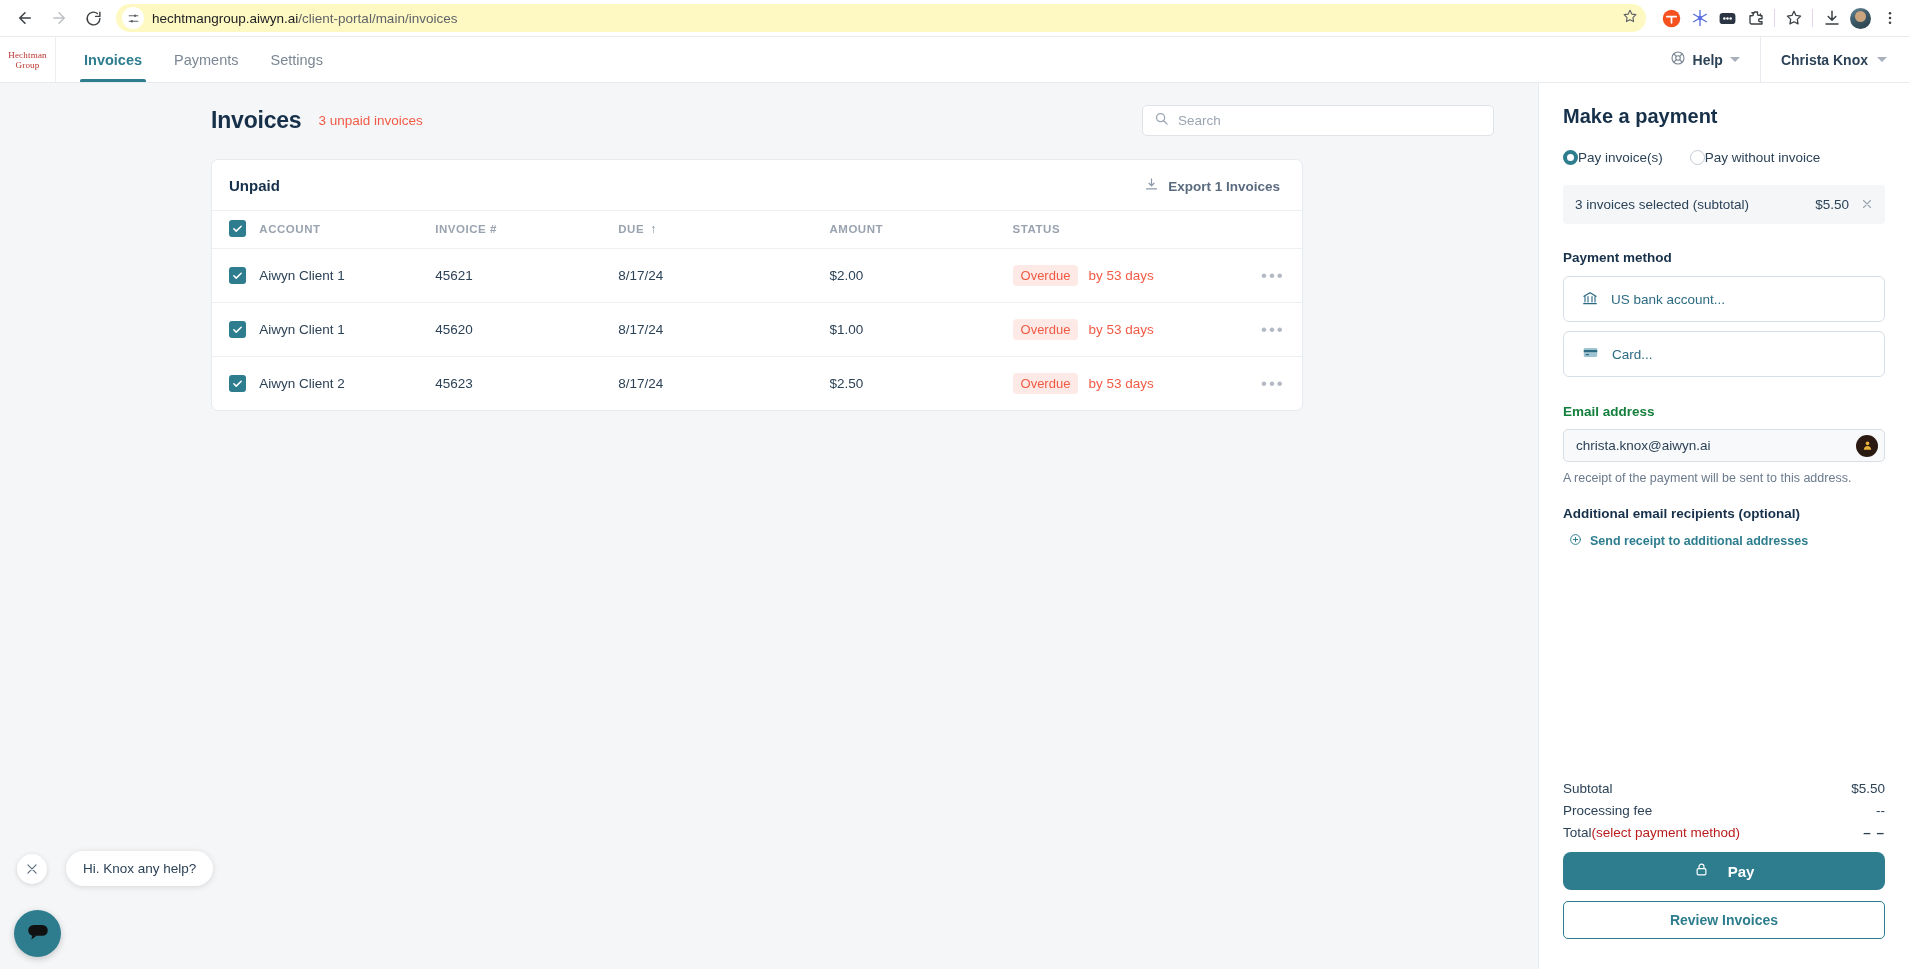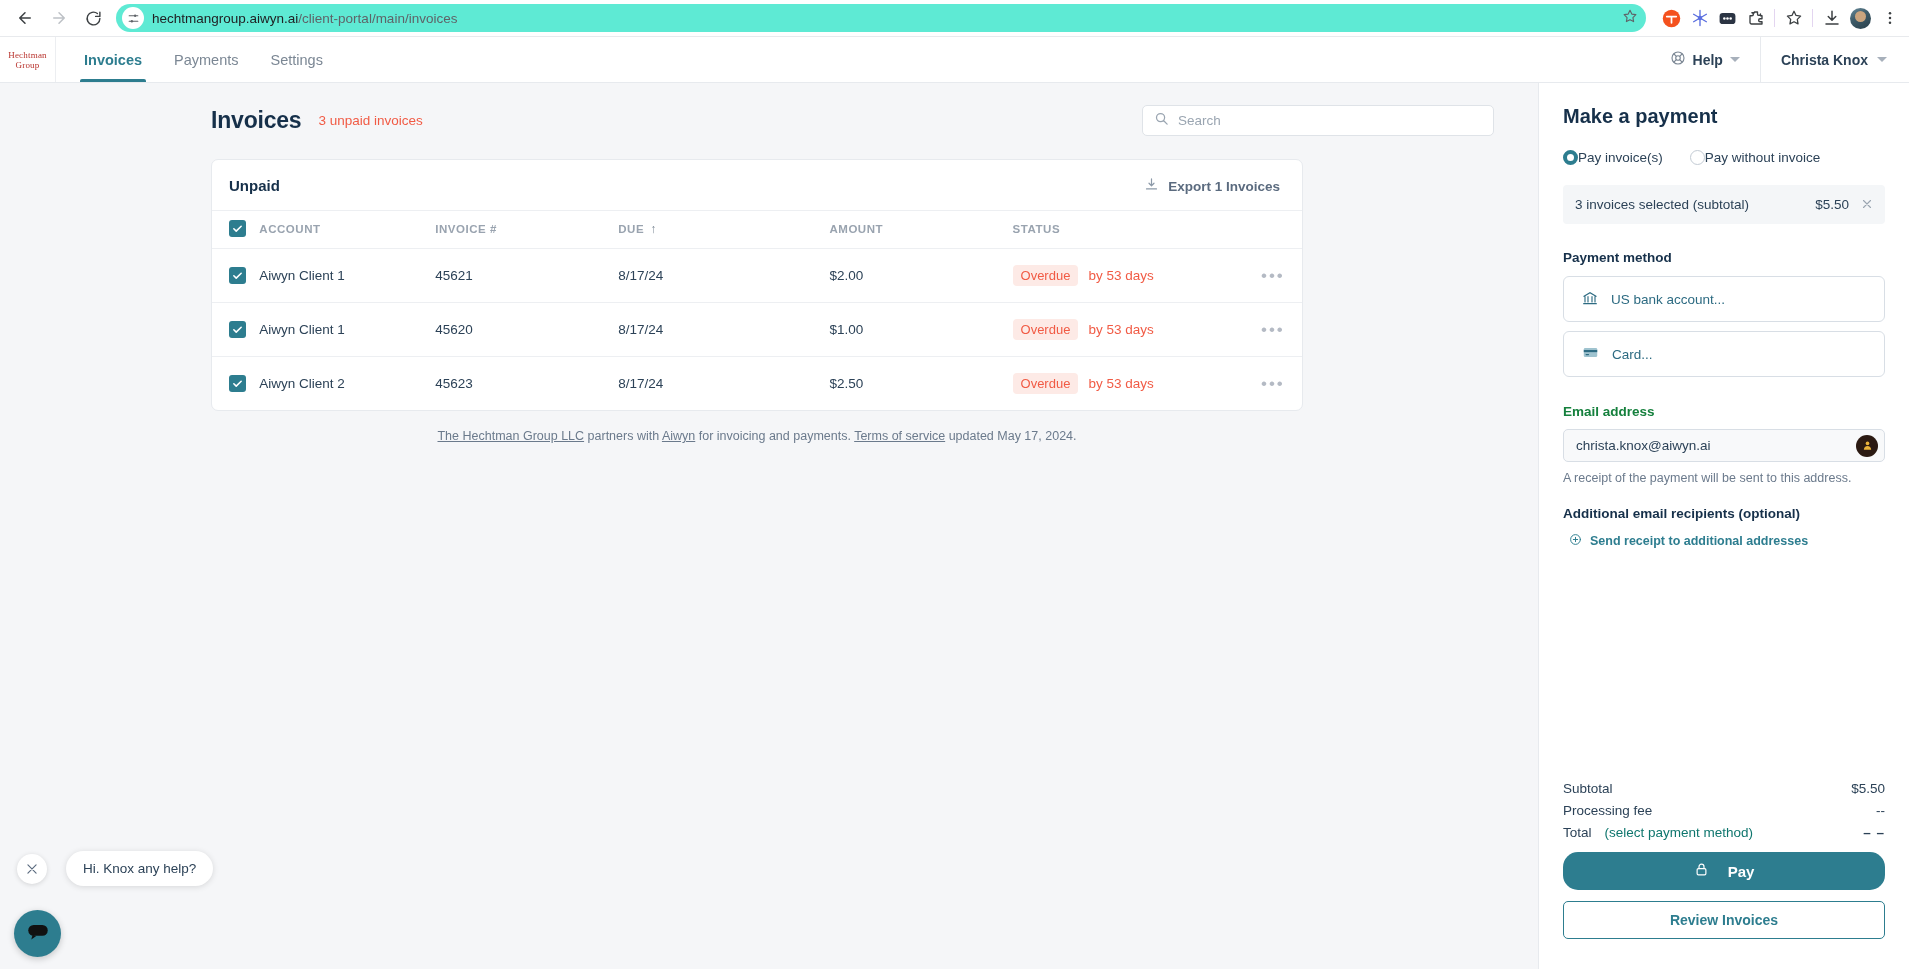--- a/index.html
+++ b/index.html
@@ -19,21 +19,21 @@
     border-bottom: 1px solid #e8eaed;
   }
   .nav-btn {
     width: 30px; height: 30px; border-radius: 50%;
     display: flex; align-items: center; justify-content: center;
     color: #3c4043; flex: none;
   }
   .nav-btn.disabled { color: #bdc1c6; }
   .omnibox {
     flex: 1; height: 28px; margin: 0 6px 0 4px;
-    background: #5eead4; border-radius: 16px;
+    background: #fef9c3; border-radius: 16px;
     display: flex; align-items: center; padding: 0 10px 0 6px;
     position: relative;
   }
   .omni-chip {
     width: 22px; height: 22px; border-radius: 50%;
     background: #ffffff; display: flex; align-items: center; justify-content: center;
     flex: none; margin-right: 8px;
   }
   .omni-url { font-size: 13.5px; color: #5f6368; white-space: nowrap; }
   .omni-url b { color: #202124; font-weight: 400; }
@@ -213,23 +213,23 @@
   }
 
   .totals { margin-top: auto; padding-bottom: 12px; }
   .total-row {
     display: flex; align-items: baseline; font-size: 13.5px;
     color: #2c4257; margin-bottom: 7px;
   }
   .total-row .v { margin-left: auto; }
   .total-row.strong { font-weight: 400; }
   .total-row.strong .v { font-weight: 700; letter-spacing: 1px; }
-  .total-row .muted { color: #0f766e; padding-left: 13px; }
+  .total-row .muted { color: #b91c1c; }
   .pay-btn {
-    height: 38px; background: #2d7d8f; color: #ffffff; border-radius: 15px;
+    height: 38px; background: #2d7d8f; color: #ffffff; border-radius: 8px;
     display: flex; align-items: center; justify-content: center; gap: 19px;
     font-size: 15px; font-weight: 700; margin-top: 12px;
   }
   .review-btn {
     height: 38px; border: 1px solid #2d7d8f; color: #2d7d8f; border-radius: 5px;
     display: flex; align-items: center; justify-content: center;
     font-size: 14px; font-weight: 700; margin-top: 11px; margin-bottom: 18px;
   }
 
   
@@ -481,23 +481,20 @@
                 <span class="badge">Overdue</span><span class="by-days">by 53 days</span>
               </td>
               <td class="col-dots">
                 <span class="dots">•••</span>
               </td>
             </tr>
           </tbody>
         </table>
       </div>
 
-      <div class="footnote">
-        <u>The Hechtman Group LLC</u><span> partners with </span><u>Aiwyn</u><span> for invoicing and payments. </span><u>Terms of service</u><span> updated May 17, 2024.</span>
-      </div>
     </div>
 
     <div class="chat-close">
       <svg width="14" height="14" viewBox="0 0 24 24" fill="none" stroke="currentColor" stroke-width="2" stroke-linecap="round">
           <path d="M5 5l14 14M19 5L5 19"></path>
         </svg>
     </div>
     <div class="chat-bubble">
       <span>Hi. Knox any help?</span>
     </div>

